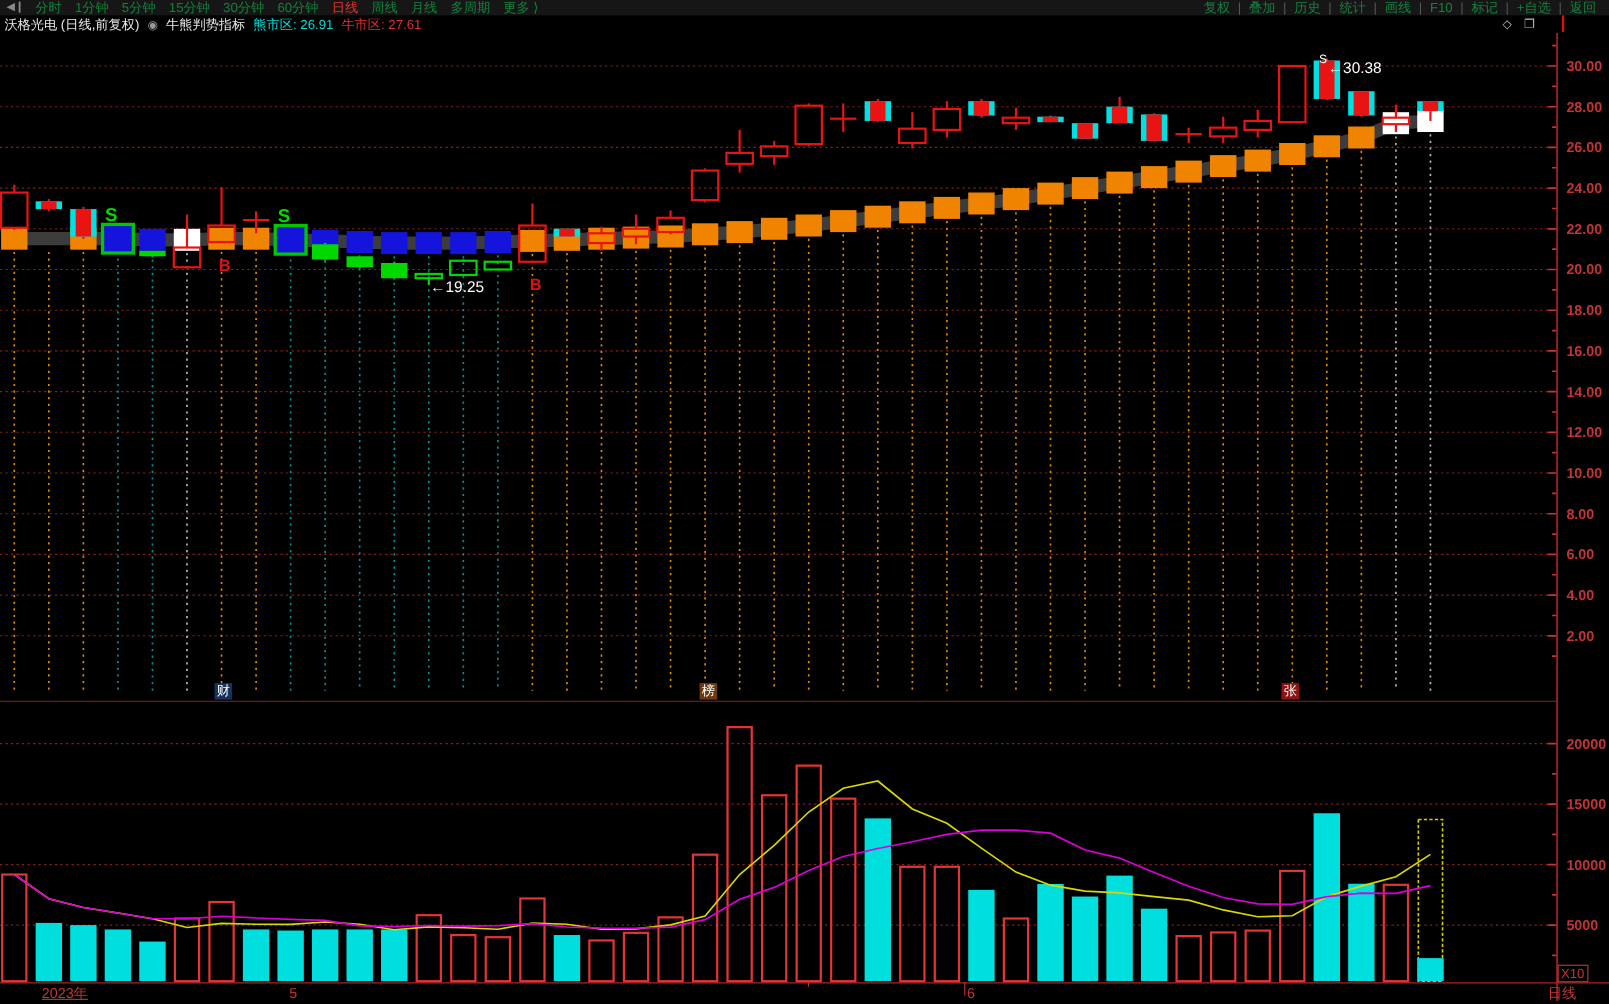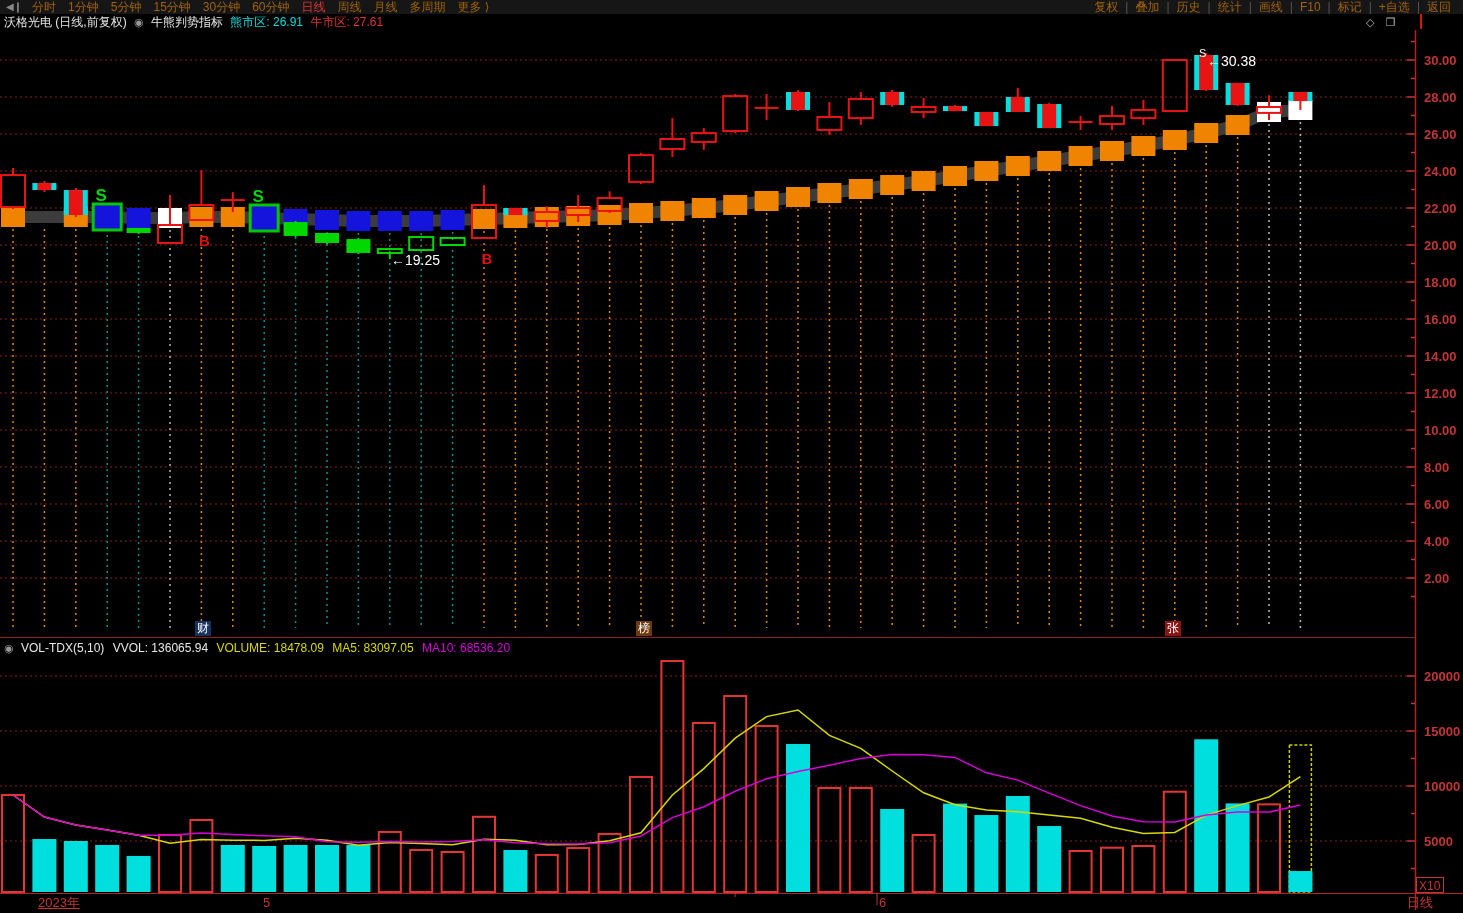--- a/index.html
+++ b/index.html
@@ -4,21 +4,21 @@
 <style>
   html,body{margin:0;padding:0;background:#000;}
   #app{position:relative;width:1463px;height:913px;background:#000;overflow:hidden;
        font-family:"Liberation Sans",sans-serif;color:#ddd;}
   
   #menubar{position:absolute;top:0;left:0;width:100%;height:14px;background:#161616;
            font-size:12px;line-height:14px;display:flex;justify-content:space-between;white-space:nowrap;}
   #menu-left,#menu-right{display:flex;align-items:center;}
   #menu-left{padding-left:2px;}
   #menu-right{padding-right:6px;text-align:center;}
-  .menu-item{margin:0 6px;color:#a16207;cursor:default;}
+  .menu-item{margin:0 6px;color:#15803d;cursor:default;}
   .menu-item.active{color:#e33030;}
   .menu-sep{color:#555;margin:0 1px;}
   #nav-icon{color:#888;margin:0 4px;font-size:10px;}
   
   #titlebar{position:absolute;top:14px;left:0;width:100%;height:16px;font-size:12px;line-height:16px;white-space:nowrap;}
   #titlebar .t{margin-left:4px;}
   .c-white{color:#e8e8e8;} .c-cyan{color:#00dcdc;} .c-red{color:#e03030;}
   .c-yellow{color:#d8d800;} .c-magenta{color:#d800d8;}
   #title-icons{position:absolute;top:14px;left:1362px;width:70px;height:16px;color:#b8b8b8;font-size:11px;line-height:16px;}
   #title-icons .ti{margin:0 4px;}
@@ -432,32 +432,20 @@
       <line x1="877" y1="893" x2="877" y2="905" stroke="#c23535" stroke-width="1"></line>
       <line x1="735" y1="893" x2="735" y2="897" stroke="#c23535" stroke-width="1"></line>
     </svg>
 
   <div id="markers-layer">
       <div class="marker" style="left: 195px; background: rgb(22, 51, 95);">财</div>
       <div class="marker" style="left: 636px; background: rgb(107, 58, 16);">榜</div>
       <div class="marker" style="left: 1165px; background: rgb(140, 20, 20);">张</div>
     </div>
 
-  <div id="vol-header">
-    <span class="drop-icon">◉</span>
-    <span class="t c-white">VOL-TDX(5,10)</span>
-    <span class="c-white">VVOL:</span>
-    <span class="t c-white">136065.94</span>
-    <span class="c-yellow">VOLUME:</span>
-    <span class="t c-yellow">18478.09</span>
-    <span class="c-yellow">MA5:</span>
-    <span class="t c-yellow">83097.05</span>
-    <span class="c-magenta">MA10:</span>
-    <span class="t c-magenta">68536.20</span>
-  </div>
 
   <div id="timeline">
     <span id="tl-year">2023年</span>
     <span id="tl-selected">2023/04/24/一</span>
     <span id="tl-m1">5</span>
     <span id="tl-m2">6</span>
     <span id="tl-period">日线</span>
   </div>
 
 </div>

